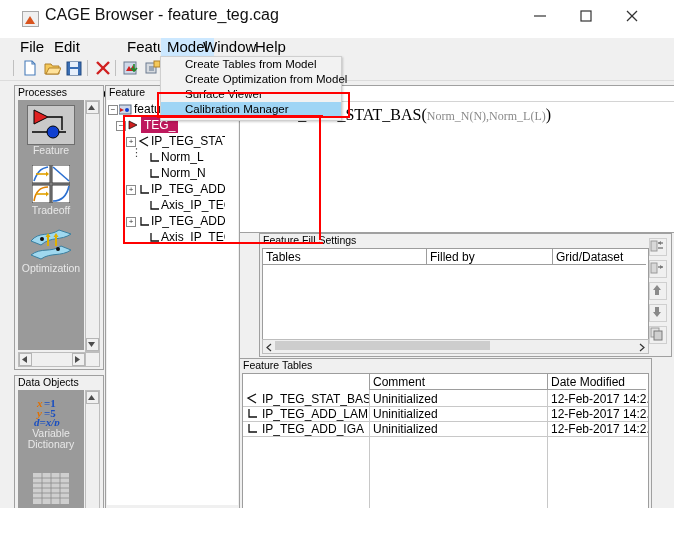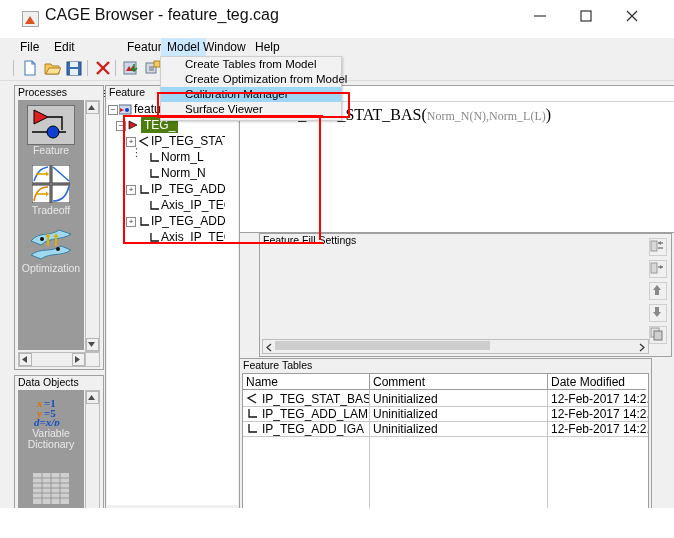--- a/index.html
+++ b/index.html
@@ -11,21 +11,21 @@
   .titlebar{position:absolute;left:0;top:0;width:674px;height:38px;background:#ffffff;text-align:center;}
   .title-ico{position:absolute;left:22px;top:11px;width:15px;height:14px;background:#f0f0f0;border:1px solid #a8a8a8;overflow:hidden;}
   .title-ico:after{content:"";position:absolute;left:2px;top:4px;width:0;height:0;border-left:5px solid transparent;border-right:5px solid transparent;border-bottom:8px solid #d9541e;}
   .title-text{position:absolute;left:45px;top:6px;font-size:16px;color:#111;white-space:nowrap;}
   .wbtn{position:absolute;top:0;width:46px;height:31px;cursor:default;}
   .wbtn svg{position:absolute;left:15px;top:10px;}
   #w-min{left:518px;} #w-max{left:564px;} #w-close{left:610px;}
 
   
   .menubar{position:absolute;left:0;top:38px;width:674px;height:18px;}
-  .menu-item{position:absolute;top:0;height:18px;line-height:18px;padding:0 6px;font-size:12px;color:#000;white-space:nowrap;cursor:default;}
+  .menu-item{position:absolute;top:0;height:18px;line-height:18px;padding:0 6px;font-size:15px;color:#000;white-space:nowrap;cursor:default;}
   .menu-item.sel{background:#cce8ff;}
 
   
   .toolbar{position:absolute;left:0;top:56px;width:674px;height:24px;background:#f0f0f0;border-bottom:1px solid #dcdcdc;}
   .tb{position:absolute;top:3px;width:18px;height:18px;}
   .tb-sep{position:absolute;top:4px;width:1px;height:16px;background:#c0c0c0;}
 
   
   .dropdown{position:absolute;left:160px;top:56px;width:180px;height:63px;background:#f2f2f2;border:1px solid #cfcfcf;z-index:40;box-shadow:1px 1px 2px rgba(0,0,0,.18);}
   .dd-item{position:relative;height:15px;line-height:15px;padding:0 6px 0 24px;font-size:11.5px;color:#000;white-space:nowrap;cursor:default;}
@@ -39,21 +39,21 @@
   .palette{position:absolute;background:#9a9a9a;}
   .pal-lbl{position:absolute;width:100%;text-align:center;color:#e8e8e8;font-size:10.5px;line-height:11px;}
   .sbar-v{position:absolute;background:#efefef;border:1px solid #bdbdbd;width:13px;}
   .sbar-h{position:absolute;background:#efefef;border:1px solid #bdbdbd;height:13px;}
   .arw{position:absolute;width:11px;height:11px;background:#f0f0f0;border:1px solid #b5b5b5;}
 
   
   .tree{position:absolute;background:#fff;overflow:hidden;}
   .trow{position:absolute;height:16px;line-height:16px;white-space:nowrap;font-size:12px;cursor:default;}
   .trow .tx{position:absolute;top:0;}
-  .trow.sel .tx{background:#4d7c0f;color:#fff;}
+  .trow.sel .tx{background:#be185d;color:#fff;}
   .exp{position:absolute;top:4px;width:8px;height:8px;border:1px solid #8a8a8a;background:#fff;font-size:8px;line-height:7px;text-align:center;color:#333;}
   .elb{position:absolute;font-family:"Liberation Mono",monospace;font-size:11px;color:#444;}
 
   
   .formula{position:absolute;background:#fff;overflow:hidden;}
   .fhead{position:absolute;left:0;top:0;height:15px;line-height:15px;font-size:9.5px;font-weight:bold;color:#000;white-space:nowrap;border-bottom:1px solid #d4d4d4;width:100%;}
   .fline{position:absolute;white-space:nowrap;font-family:"Liberation Serif",serif;font-size:16px;color:#000;}
   .fdim{color:#8a8a8a;font-size:12px;}
 
   
@@ -149,22 +149,22 @@
           <rect x="5" y="7" width="5" height="5" fill="#9aa6b5"></rect>
           <rect x="10" y="2" width="6" height="6" fill="#f5c95a" stroke="#b0802a" stroke-width="1"></rect>
         </svg>
     </div>
     <div class="tb" style="left:166px;"></div>
   </div>
 
   <div class="dropdown">
     <div class="dd-item">Create Tables from Model</div>
     <div class="dd-item">Create Optimization from Model</div>
+    <div class="dd-item">Surface Viewer</div>
     <div class="dd-item hl">Calibration Manager</div>
-    <div class="dd-item">Surface Viewer</div>
   </div>
 
   <div class="pnl" style="left:14px;top:85px;width:88px;height:283px;">
     <div class="pnl-h">Processes</div>
     <div class="palette" style="left:3px;top:14px;width:66px;height:250px;">
 
       <div style="position:absolute;left:9px;top:5px;width:46px;height:38px;background:#c9c9c9;border:1px solid #6e6e6e;">
         <svg width="44" height="36">
           <polygon points="6,4 20,11 6,18" fill="#e02020" stroke="#000" stroke-width="1"></polygon>
           <path d="M20,11 h14 v13" fill="none" stroke="#000" stroke-width="1.4"></path>
@@ -350,20 +350,27 @@
   <div class="formula" style="left:239px;top:85px;width:434px;height:146px;border:1px solid #a0a0a0;">
     <div class="fhead" style="padding-left:4px;">N, L, Lam, Spk</div>
     <div class="fline" style="left:6px;top:20px;">
       <span>UT = IP_TEG_STAT_BAS(</span><span class="fdim">Norm_N(N),Norm_L(L)</span><span>)</span>
     </div>
   </div>
 
   <div class="pnl" style="left:239px;top:233px;width:411px;height:122px;margin-left:20px;">
     <div class="pnl-h">Feature Fill Settings</div>
 
+    <div class="grid" style="left:2px;top:14px;width:385px;height:90px;border:1px solid #9d9d9d;">
+      <div class="ghead" style="left:0;width:163px;">Tables</div>
+      <div class="ghead" style="left:164px;width:125px;">Filled by</div>
+      <div class="ghead" style="left:290px;width:93px;">Grid/Dataset</div>
+      <div class="gsep" style="left:163px;"></div>
+      <div class="gsep" style="left:289px;"></div>
+    </div>
 
     <div class="sbar-h" style="left:2px;top:105px;width:385px;">
       <div style="position:absolute;left:2px;top:2px;width:8px;height:9px;">
         <svg width="8" height="9">
             <polyline points="6,1 2,4.5 6,8" fill="none" stroke="#333" stroke-width="1.2"></polyline>
           </svg>
       </div>
       <div style="position:absolute;left:12px;top:1px;width:215px;height:9px;background:#cdcdcd;"></div>
       <div style="position:absolute;right:2px;top:2px;width:8px;height:9px;">
         <svg width="8" height="9">
@@ -402,21 +409,20 @@
           <rect x="1" y="1" width="8" height="9" fill="#e2e2e2" stroke="#9a9a9a"></rect>
           <rect x="4" y="4" width="8" height="9" fill="#cfcfcf" stroke="#7a7a7a"></rect>
         </svg>
     </div>
   </div>
 
   <div class="pnl" style="left:239px;top:358px;width:411px;height:150px;border-bottom:none;">
     <div class="pnl-h">Feature Tables</div>
 
     <div class="grid" style="left:2px;top:14px;width:405px;height:134px;border:1px solid #9d9d9d;border-bottom:none;">
-      <div class="ghead" style="left:0;width:126px;">Name</div>
       <div class="ghead" style="left:127px;width:177px;">Comment</div>
       <div class="ghead" style="left:305px;width:98px;">Date Modified</div>
       <div class="gsep" style="left:126px;"></div>
       <div class="gsep" style="left:304px;"></div>
 
       <div>
         <svg style="position:absolute;left:3px;top:19px;" width="12" height="11">
           <path d="M10,1 L2,5 L10,10" fill="none" stroke="#111" stroke-width="1.3"></path>
           </svg>
         <div class="gcell" style="left:16px;top:18px;width:110px;">IP_TEG_STAT_BAS</div>

